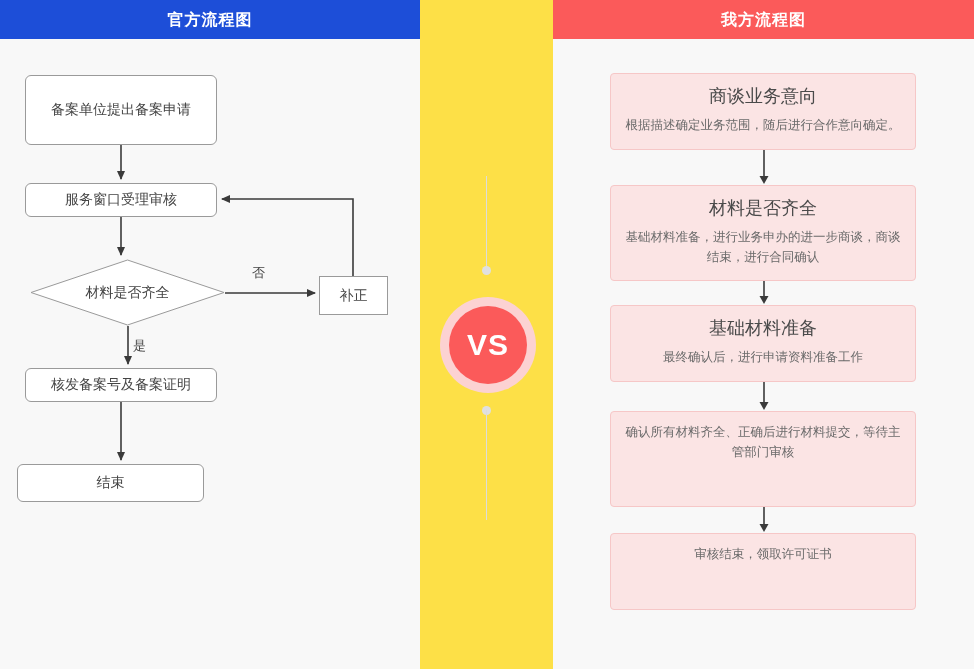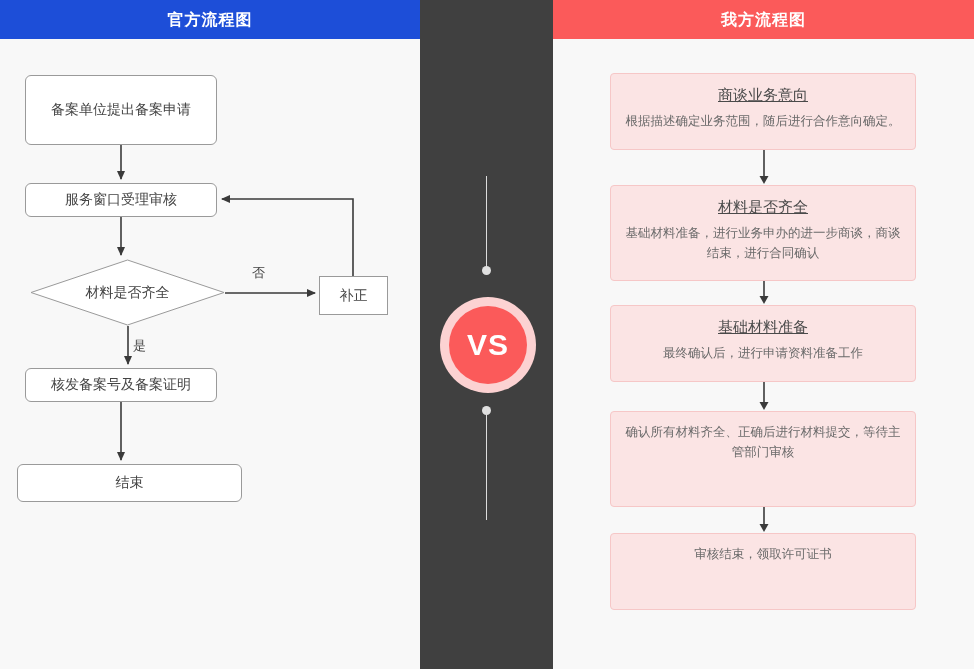--- a/index.html
+++ b/index.html
@@ -61,21 +61,21 @@
     align-items: center;
     justify-content: center;
     text-align: center;
     z-index: 2;
   }
   .node.rounded { border-radius: 6px; }
 
   #node-apply   { left: 25px;  top: 36px;  width: 192px; height: 70px; }
   #node-review  { left: 25px;  top: 144px; width: 192px; height: 34px; }
   #node-issue   { left: 25px;  top: 329px; width: 192px; height: 34px; }
-  #node-end     { left: 17px;  top: 425px; width: 225px; height: 38px; }
+  #node-end     { left: 17px;  top: 425px; width: 187px; height: 38px; }
   #node-correct { left: 319px; top: 237px; width: 69px; height: 39px; }
 
   
   .diamond-wrap {
     position: absolute;
     left: 30px;
     top: 220px;
     width: 195px;
     height: 67px;
     z-index: 2;
@@ -112,21 +112,21 @@
   #label-no  { left: 252px; top: 225px; }
   #label-yes { left: 133px; top: 298px; }
 
   
   .center {
     position: absolute;
     left: 420px;
     top: 0;
     width: 133px;
     height: 669px;
-    background: #404040;
+    background: #fde047;
   }
   .vs-line {
     position: absolute;
     left: 66px;
     width: 1px;
     background: #dcdcdc;
   }
   #vs-line-top    { top: 176px; height: 94px; }
   #vs-line-bottom { top: 410px; height: 110px; }
   .vs-dot {
@@ -179,25 +179,24 @@
     left: 57px;
     width: 306px;
     box-sizing: border-box;
     background: #fbe4e4;
     border: 1px solid #f6c7c7;
     border-radius: 4px;
     padding: 10px 12px;
     text-align: center;
   }
   .card-title {
-    font-size: 15px;
+    font-size: 18px;
     color: #4a4a4a;
     margin-bottom: 6px;
     line-height: 1.4;
-    text-decoration: underline;
   }
   .card-desc {
     font-size: 12.5px;
     color: #6a6a6a;
     line-height: 1.6;
   }
   #card-0 { top: 34px;  height: 77px; }
   #card-1 { top: 146px; height: 96px; }
   #card-2 { top: 266px; height: 77px; }
   #card-3 { top: 372px; height: 96px; }

